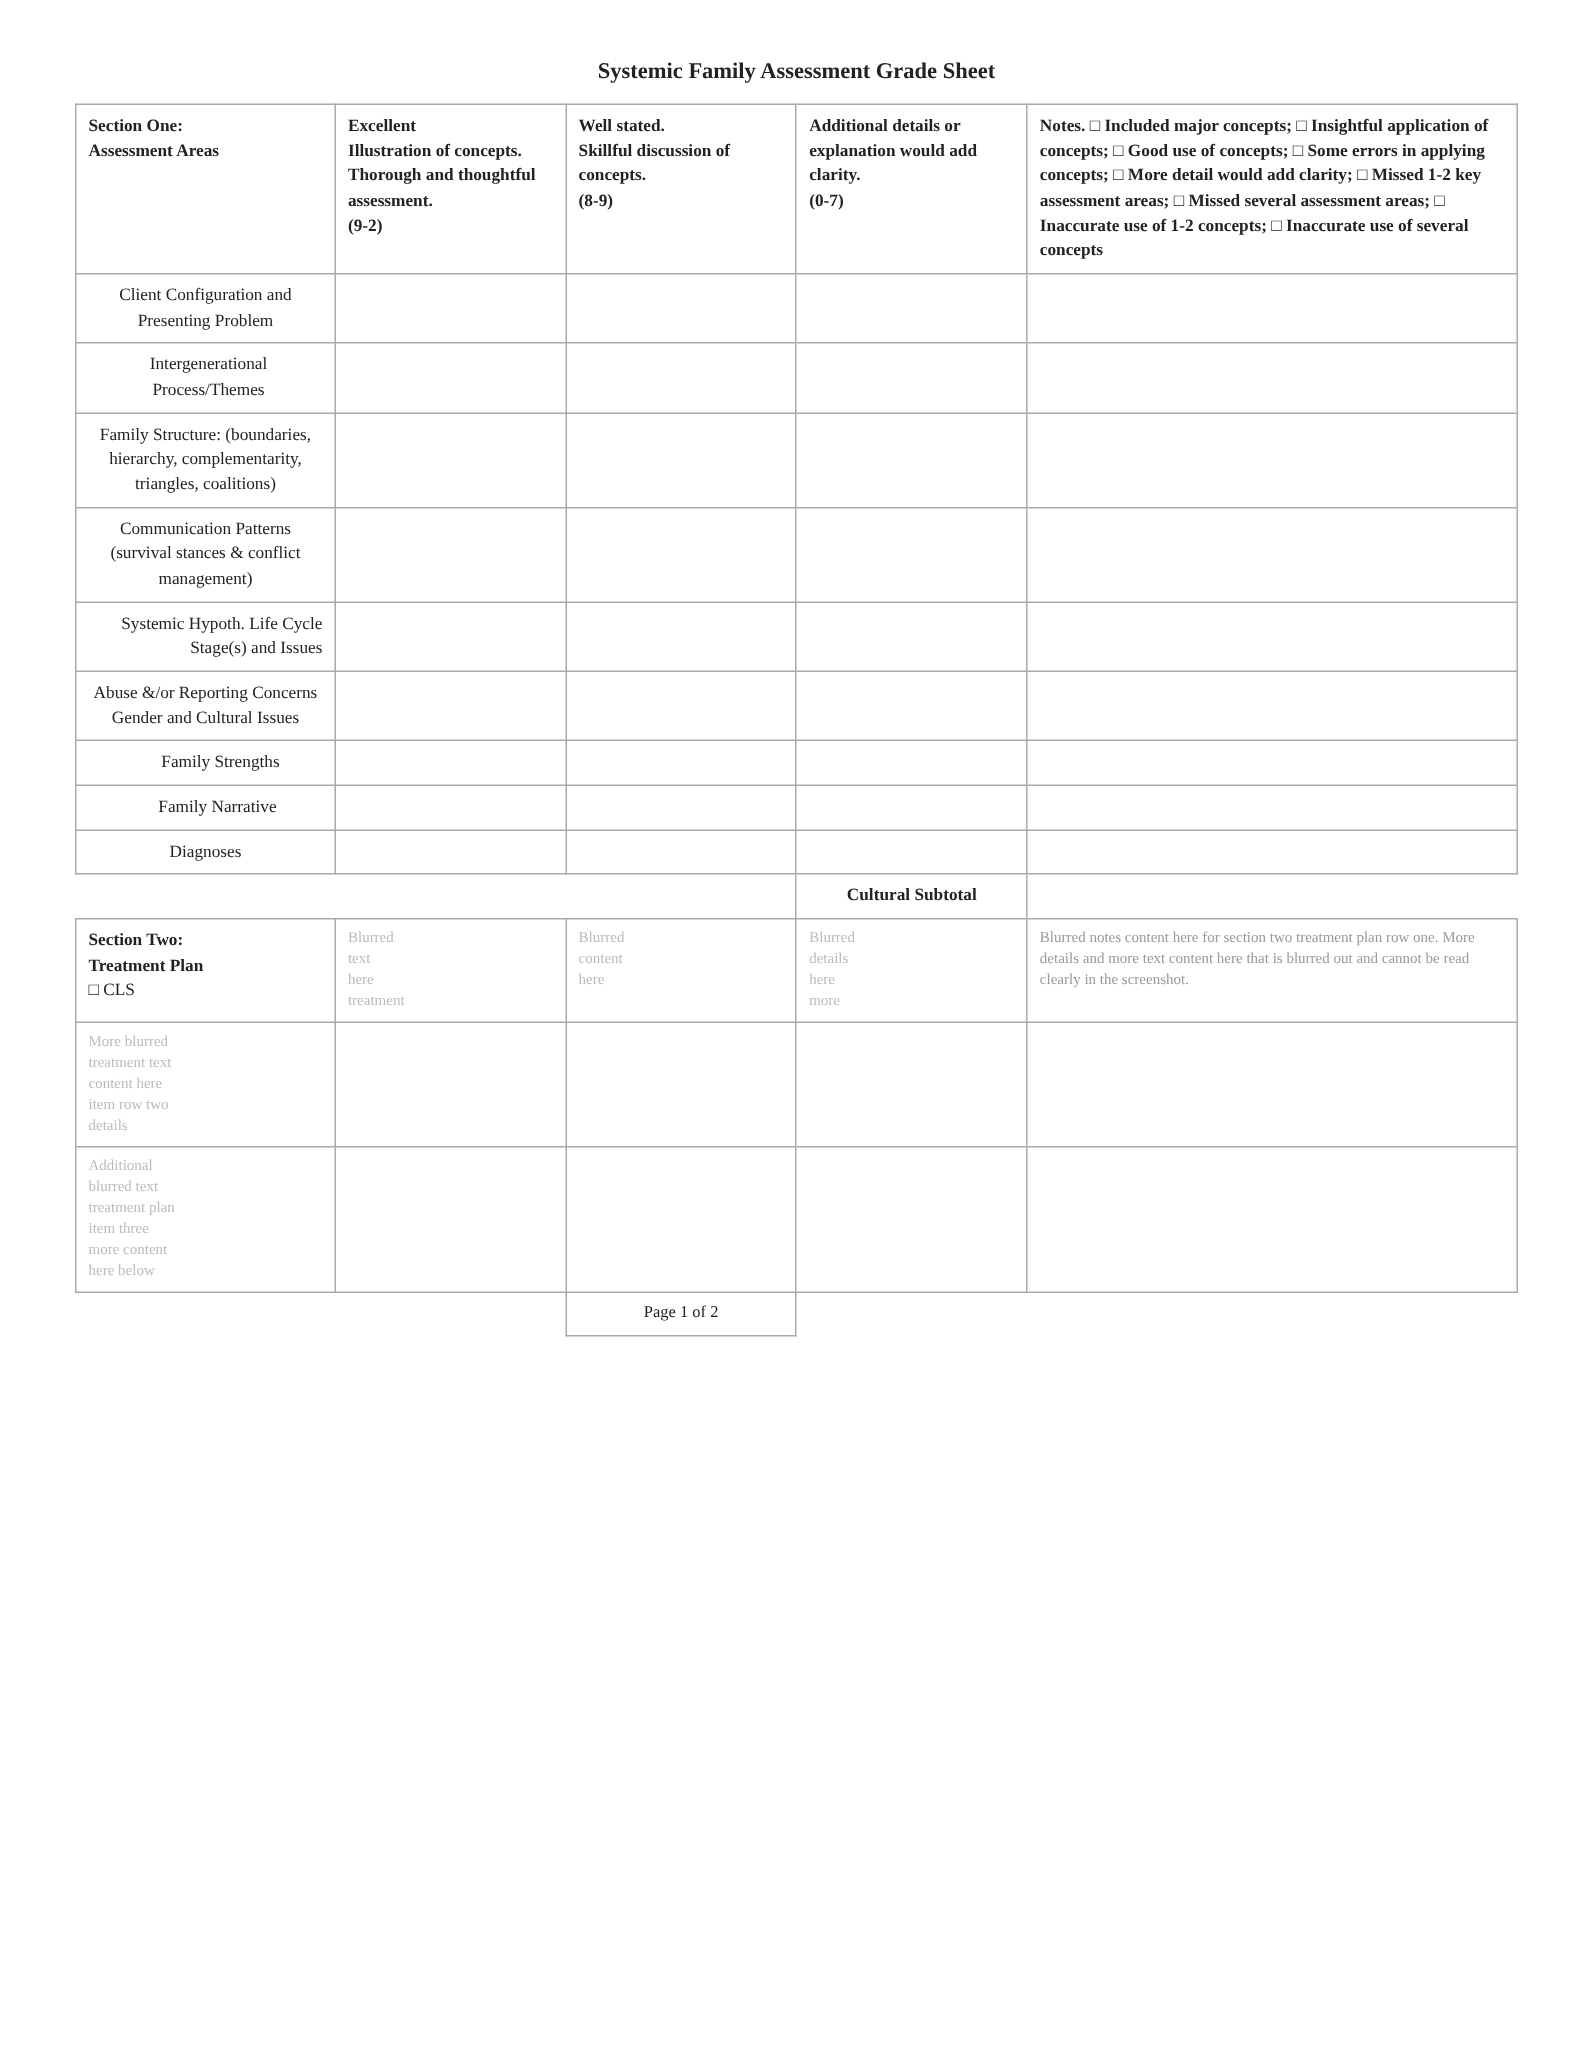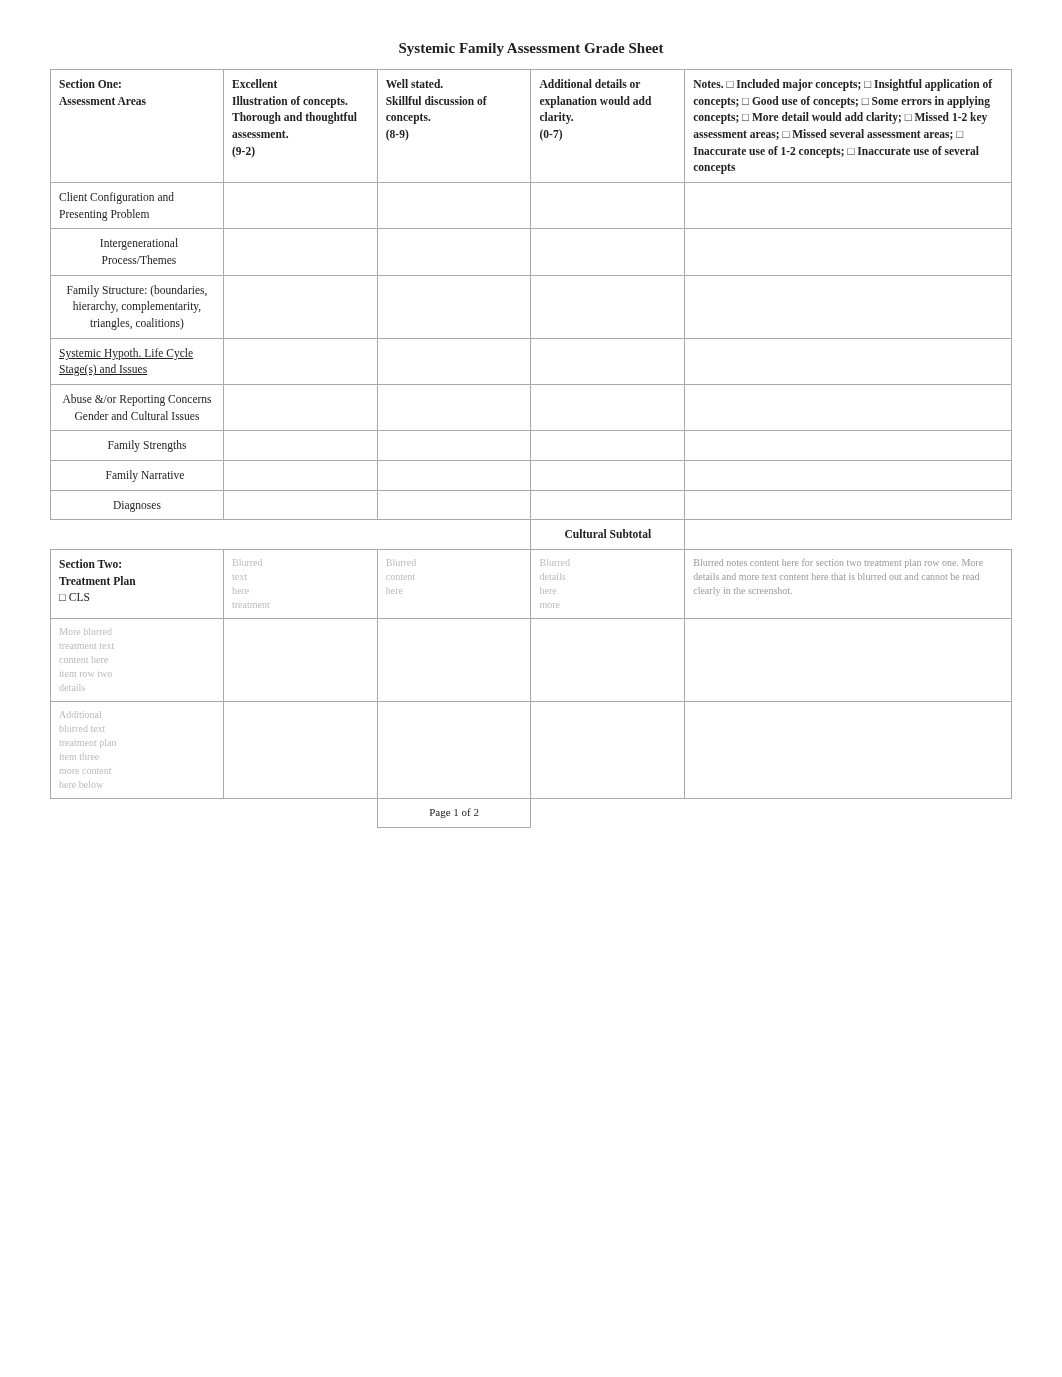--- a/index.html
+++ b/index.html
@@ -88,42 +88,49 @@
       <td>
         <strong>Additional details or explanation would add clarity.</strong><br>
         <span>(0-7)</span>
       </td>
       <td>
         <span>Notes.</span> <span>□ Included major concepts; □ Insightful application of concepts; □ Good use of concepts; □ Some errors in applying concepts; □ More detail would add clarity; □ Missed 1-2 key assessment areas; □ Missed several assessment areas; □ Inaccurate use of 1-2 concepts; □ Inaccurate use of several concepts</span>
       </td>
     </tr>
 
     <tr>
-      <td style="">Client Configuration and Presenting Problem</td>
+      <td style="text-align:center;">Client Configuration and Presenting Problem</td>
       <td></td>
       <td></td>
       <td></td>
       <td></td>
     </tr>
     <tr>
       <td style="text-align:center;padding-left:12px;">Intergenerational Process/Themes</td>
       <td></td>
       <td></td>
       <td></td>
       <td></td>
     </tr>
     <tr>
       <td style="text-align:center;">Family Structure: (boundaries, hierarchy, complementarity, triangles, coalitions)</td>
       <td></td>
       <td></td>
       <td></td>
       <td></td>
     </tr>
     <tr>
-      <td style="text-align:left;text-decoration:underline;">Systemic Hypoth. Life Cycle Stage(s) and Issues</td>
+      <td style="text-align:center;">Communication Patterns (survival stances &amp; conflict management)</td>
+      <td></td>
+      <td></td>
+      <td></td>
+      <td></td>
+    </tr>
+    <tr>
+      <td style="text-align:right;">Systemic Hypoth. Life Cycle Stage(s) and Issues</td>
       <td></td>
       <td></td>
       <td></td>
       <td></td>
     </tr>
     <tr>
       <td style="text-align:center;">Abuse &amp;/or Reporting Concerns Gender and Cultural Issues</td>
       <td></td>
       <td></td>
       <td></td>

